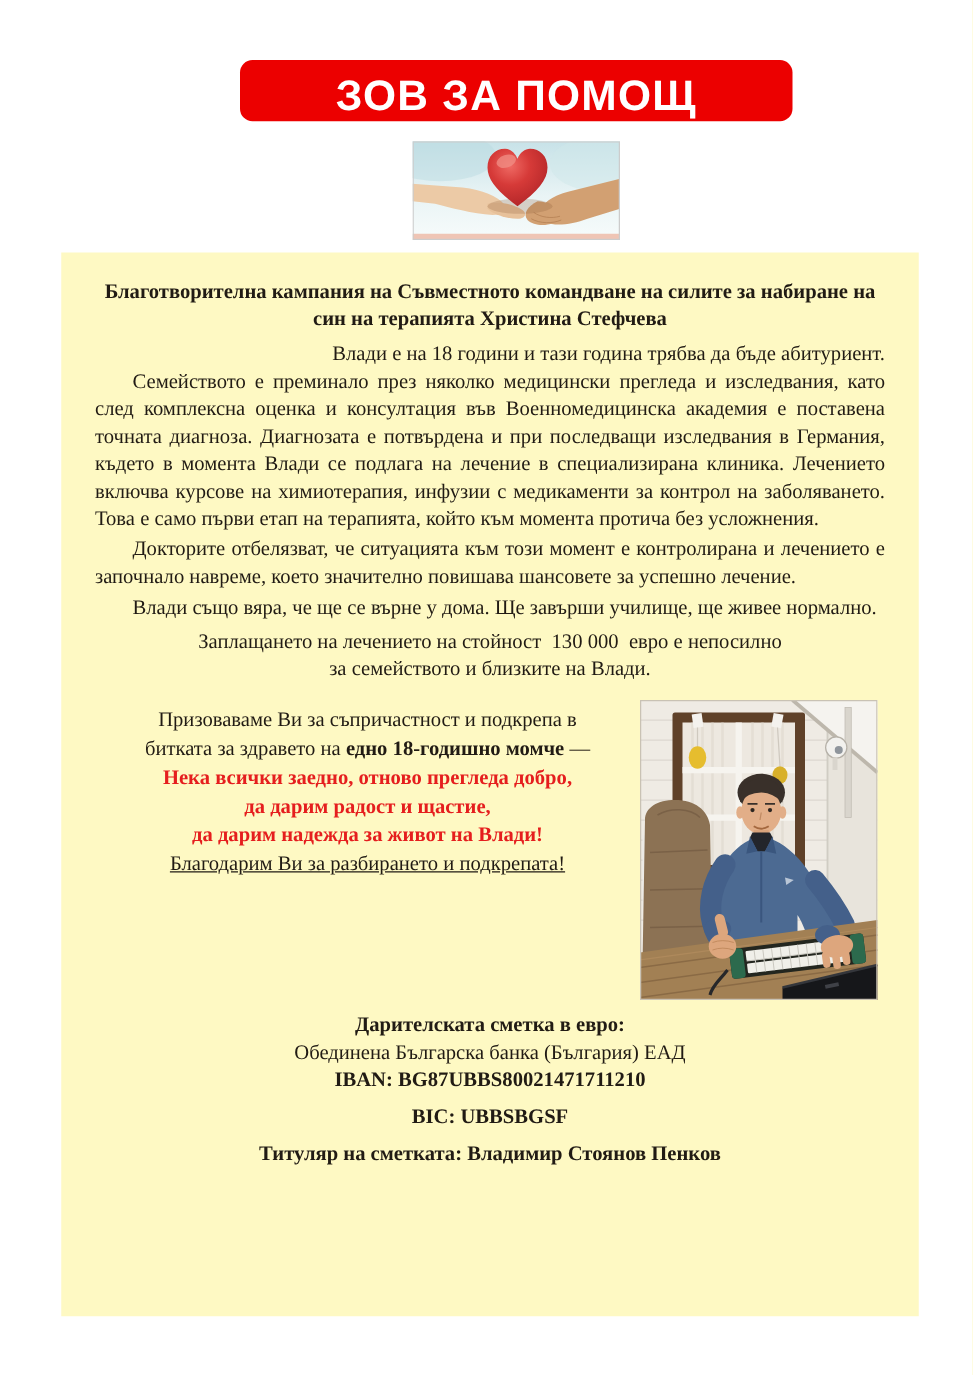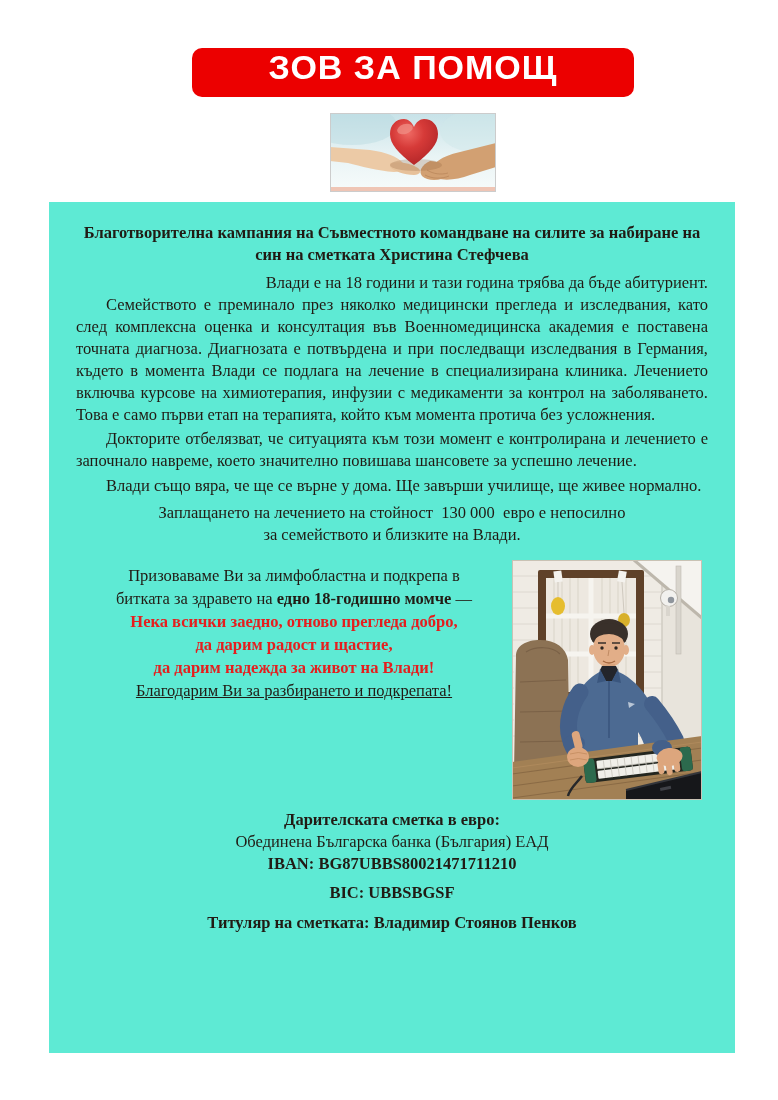--- a/index.html
+++ b/index.html
@@ -3,28 +3,28 @@
 <meta charset="utf-8">
 <style>
   html,body{margin:0;padding:0;}
   body{
     width:778px;height:1100px;background:#ffffff;position:relative;overflow:hidden;
     font-family:"Liberation Serif","DejaVu Serif",serif;color:#211b14;
   }
   .banner{
     position:absolute;left:192px;top:48px;width:442px;height:49px;
     background:#ec0000;border-radius:10px;
-    display:flex;align-items:flex-start;justify-content:center;
+    display:flex;align-items:flex-end;justify-content:center;
     font-family:"Liberation Sans","DejaVu Sans",sans-serif;
     font-weight:bold;font-size:34px;letter-spacing:1px;color:#ffffff;
   }
   .heart-img{position:absolute;left:330px;top:113px;width:166px;height:79px;}
   .main-box{
     position:absolute;left:49px;top:202px;width:686px;height:851px;
-    background:#5eead4;box-sizing:border-box;padding:20px 27px;
+    background:#fef9c3;box-sizing:border-box;padding:20px 27px;
     font-size:16.5px;line-height:22px;
   }
   .title-line{text-align:center;font-weight:bold;white-space:pre;}
   .intro{text-align:right;margin:6px 0 0;}
   .p-diagnosis{margin:0;text-align:justify;text-align-last:justify;}
   .p-family{margin:0;text-align:justify;text-indent:30px;}
   .p-doctors{margin:2px 0 0;text-align:justify;text-indent:30px;}
   .p-hope{margin:3px 0 0;text-indent:30px;}
   .b{font-weight:bold;}
   .cost{margin-top:5px;text-align:center;font-weight:normal;white-space:pre;}
@@ -72,37 +72,37 @@
     <path d="M84,52 C68,40 60,31 60,21 C60,12 66,6 74,6 C78,6 82,9 84,14 C86,9 90,6 94,6 C102,6 108,12 108,21 C108,31 100,40 84,52 Z" fill="url(#heartg)"></path>
     <ellipse cx="75" cy="16" rx="8" ry="5" fill="#f08f86" opacity="0.75" transform="rotate(-18 75 16)"></ellipse>
     <rect y="74" width="166" height="5" fill="#efc5b5"></rect>
     <rect x="0.5" y="0.5" width="165" height="78" fill="none" stroke="#cccccc"></rect>
   </svg>
 </div>
 
 <div class="main-box">
 
   <div class="title-line">Благотворителна кампания на Съвместното командване на силите за набиране на</div>
-  <div class="title-line">син на сметката Христина Стефчева</div>
+  <div class="title-line">син на терапията Христина Стефчева</div>
 
   <p class="intro">Влади е на 18 години и тази година трябва да бъде абитуриент.</p>
 
 
   <p class="p-family">Семейството е преминало през няколко медицински прегледа и изследвания, като след комплексна оценка и консултация във Военномедицинска академия е поставена точната диагноза. Диагнозата е потвърдена и при последващи изследвания в Германия, където в момента Влади се подлага на лечение в специализирана клиника. Лечението включва курсове на химиотерапия, инфузии с медикаменти за контрол на заболяването. Това е  само първи етап на терапията, който към момента протича без усложнения.</p>
 
   <p class="p-doctors">Докторите отбелязват, че ситуацията към този момент е контролирана и лечението е започнало навреме, което значително повишава шансовете за успешно лечение.</p>
 
   <p class="p-hope">Влади също вяра, че ще се върне у дома. Ще завърши училище, ще живее нормално.</p>
 
   <div class="cost">Заплащането на лечението на стойност  130 000  евро е непосилно</div>
   <div class="cost" style="margin-top:0;">за семейството и близките на Влади.</div>
 
   <div class="appeal-row">
     <div class="appeal-col">
-      <div>Призоваваме Ви за лимфобластна и подкрепа в</div>
+      <div>Призоваваме Ви за съпричастност и подкрепа в</div>
       <div><span>битката за здравето на </span><span class="b">едно 18-годишно момче</span><span> —</span></div>
       <div class="red">Нека всички заедно, отново прегледа добро,</div>
       <div class="red">да дарим радост и щастие,</div>
       <div class="red">да дарим надежда за живот на Влади!</div>
       <div class="thanks">Благодарим Ви за разбирането и подкрепата!</div>
     </div>
 
     <div class="photo-wrap">
       <svg viewBox="0 0 190 240" width="190" height="240">
         <rect width="190" height="240" fill="#efebe4"></rect>

